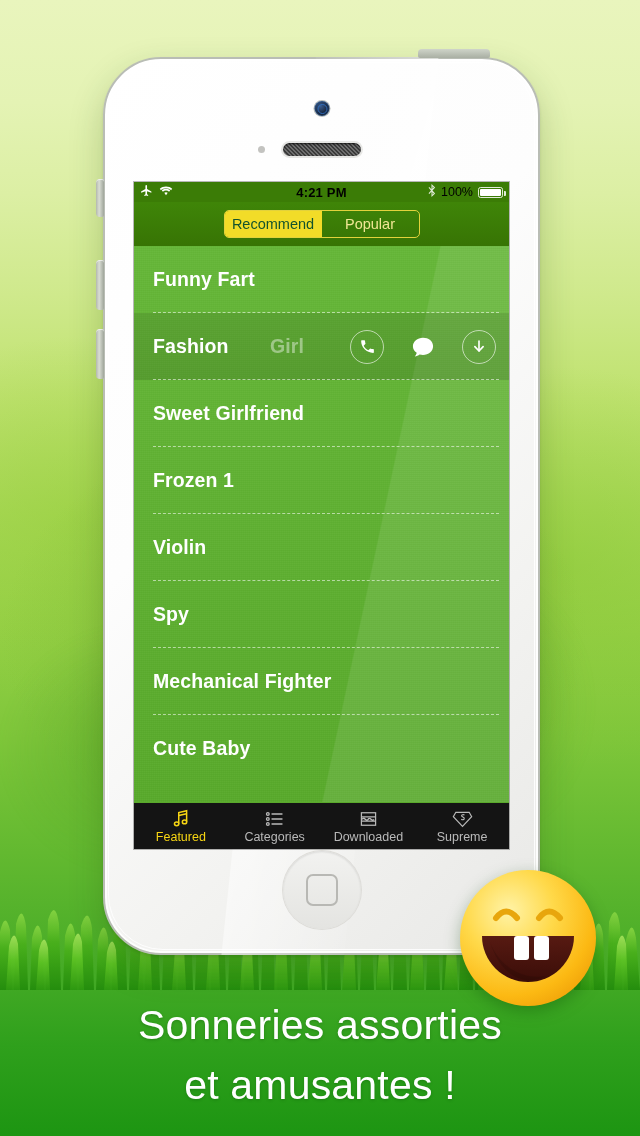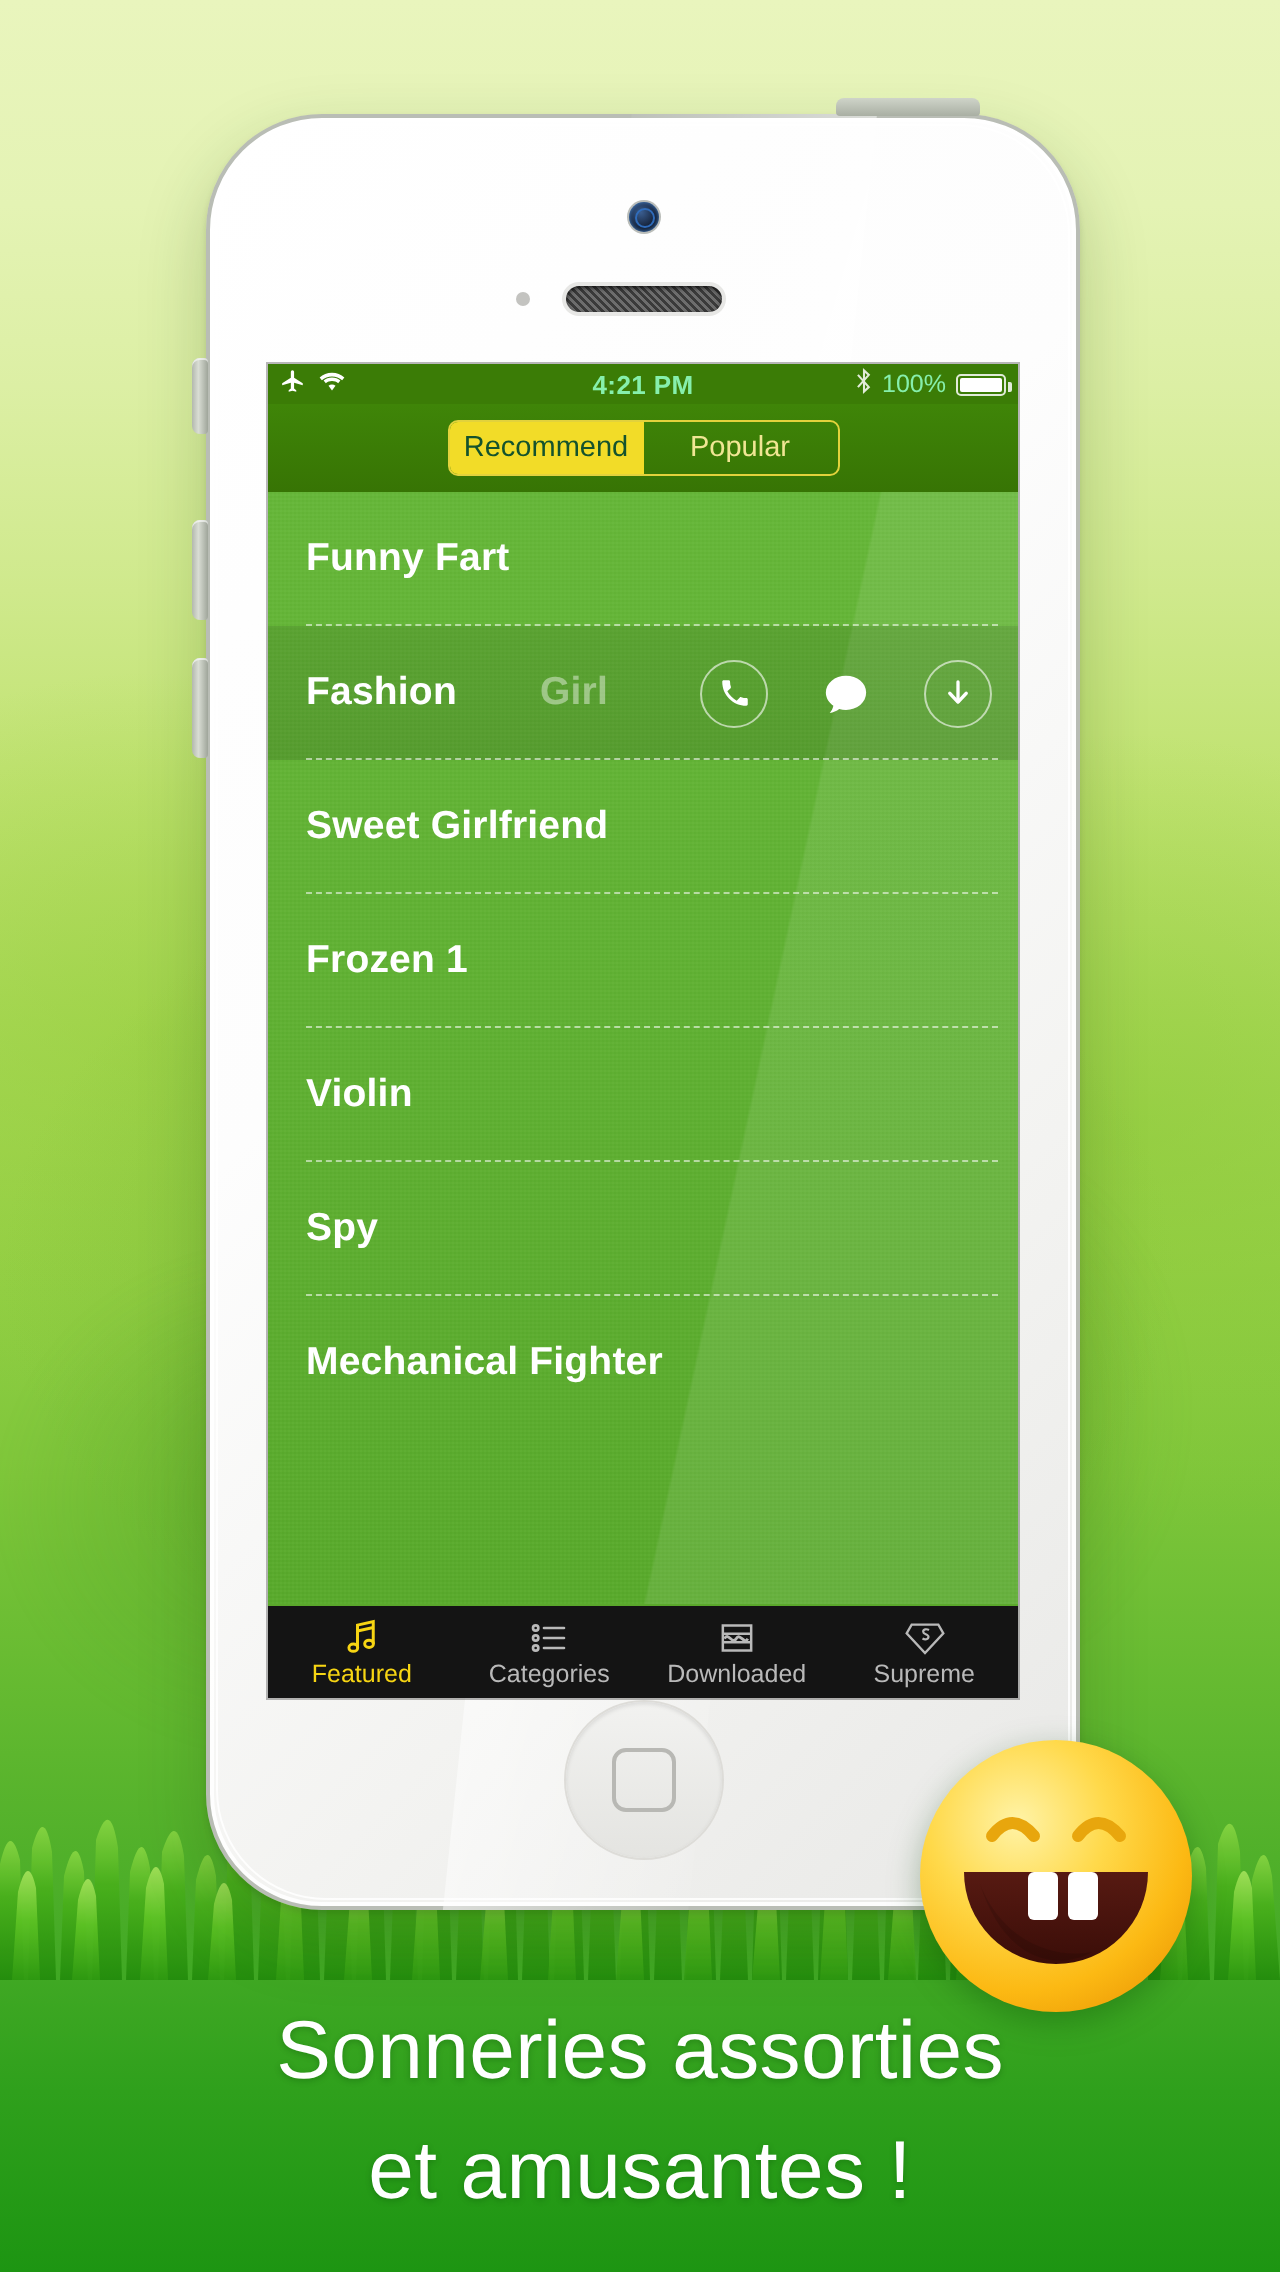--- a/index.html
+++ b/index.html
@@ -152,21 +152,21 @@
     overflow:hidden;
     background:#5aa82b;
     box-shadow:0 0 0 1px rgba(0,0,0,.28);
   }
 
   
   #status-bar {
     position:relative;
     height:20px;
     background:#3b7c06;
-    color:#86efac;
+    color:#000000;
     font-size:12.5px;
     display:flex; align-items:center;
     padding:0 6px;
     z-index:5;
   }
   #sb-left { display:flex; align-items:center; gap:6px; }
   #sb-center {
     position:absolute; left:0; right:0; text-align:center;
     font-size:13px; font-weight:700; letter-spacing:.2px;
   }
@@ -477,20 +477,23 @@
       </div>
       <div class="row">
         <span class="title">Violin</span>
       </div>
       <div class="row">
         <span class="title">Spy</span>
       </div>
       <div class="row">
         <span class="title">Mechanical Fighter</span>
       </div>
+      <div class="row">
+        <span class="title">Cute Baby</span>
+      </div>
     </div>
 
     <div id="tab-bar">
       <div class="tab active">
         <span class="tab-icon">
           <svg width="21" height="21" viewBox="0 0 24 24" fill="none" stroke="#f7d513" stroke-width="1.7">
             <path d="M10 18V5.2l9-2v12.6"></path>
               <path d="M10 8.6l9-2"></path>
             <ellipse cx="7.6" cy="18.1" rx="2.5" ry="2.1"></ellipse>
             <ellipse cx="16.6" cy="15.9" rx="2.5" ry="2.1"></ellipse>

